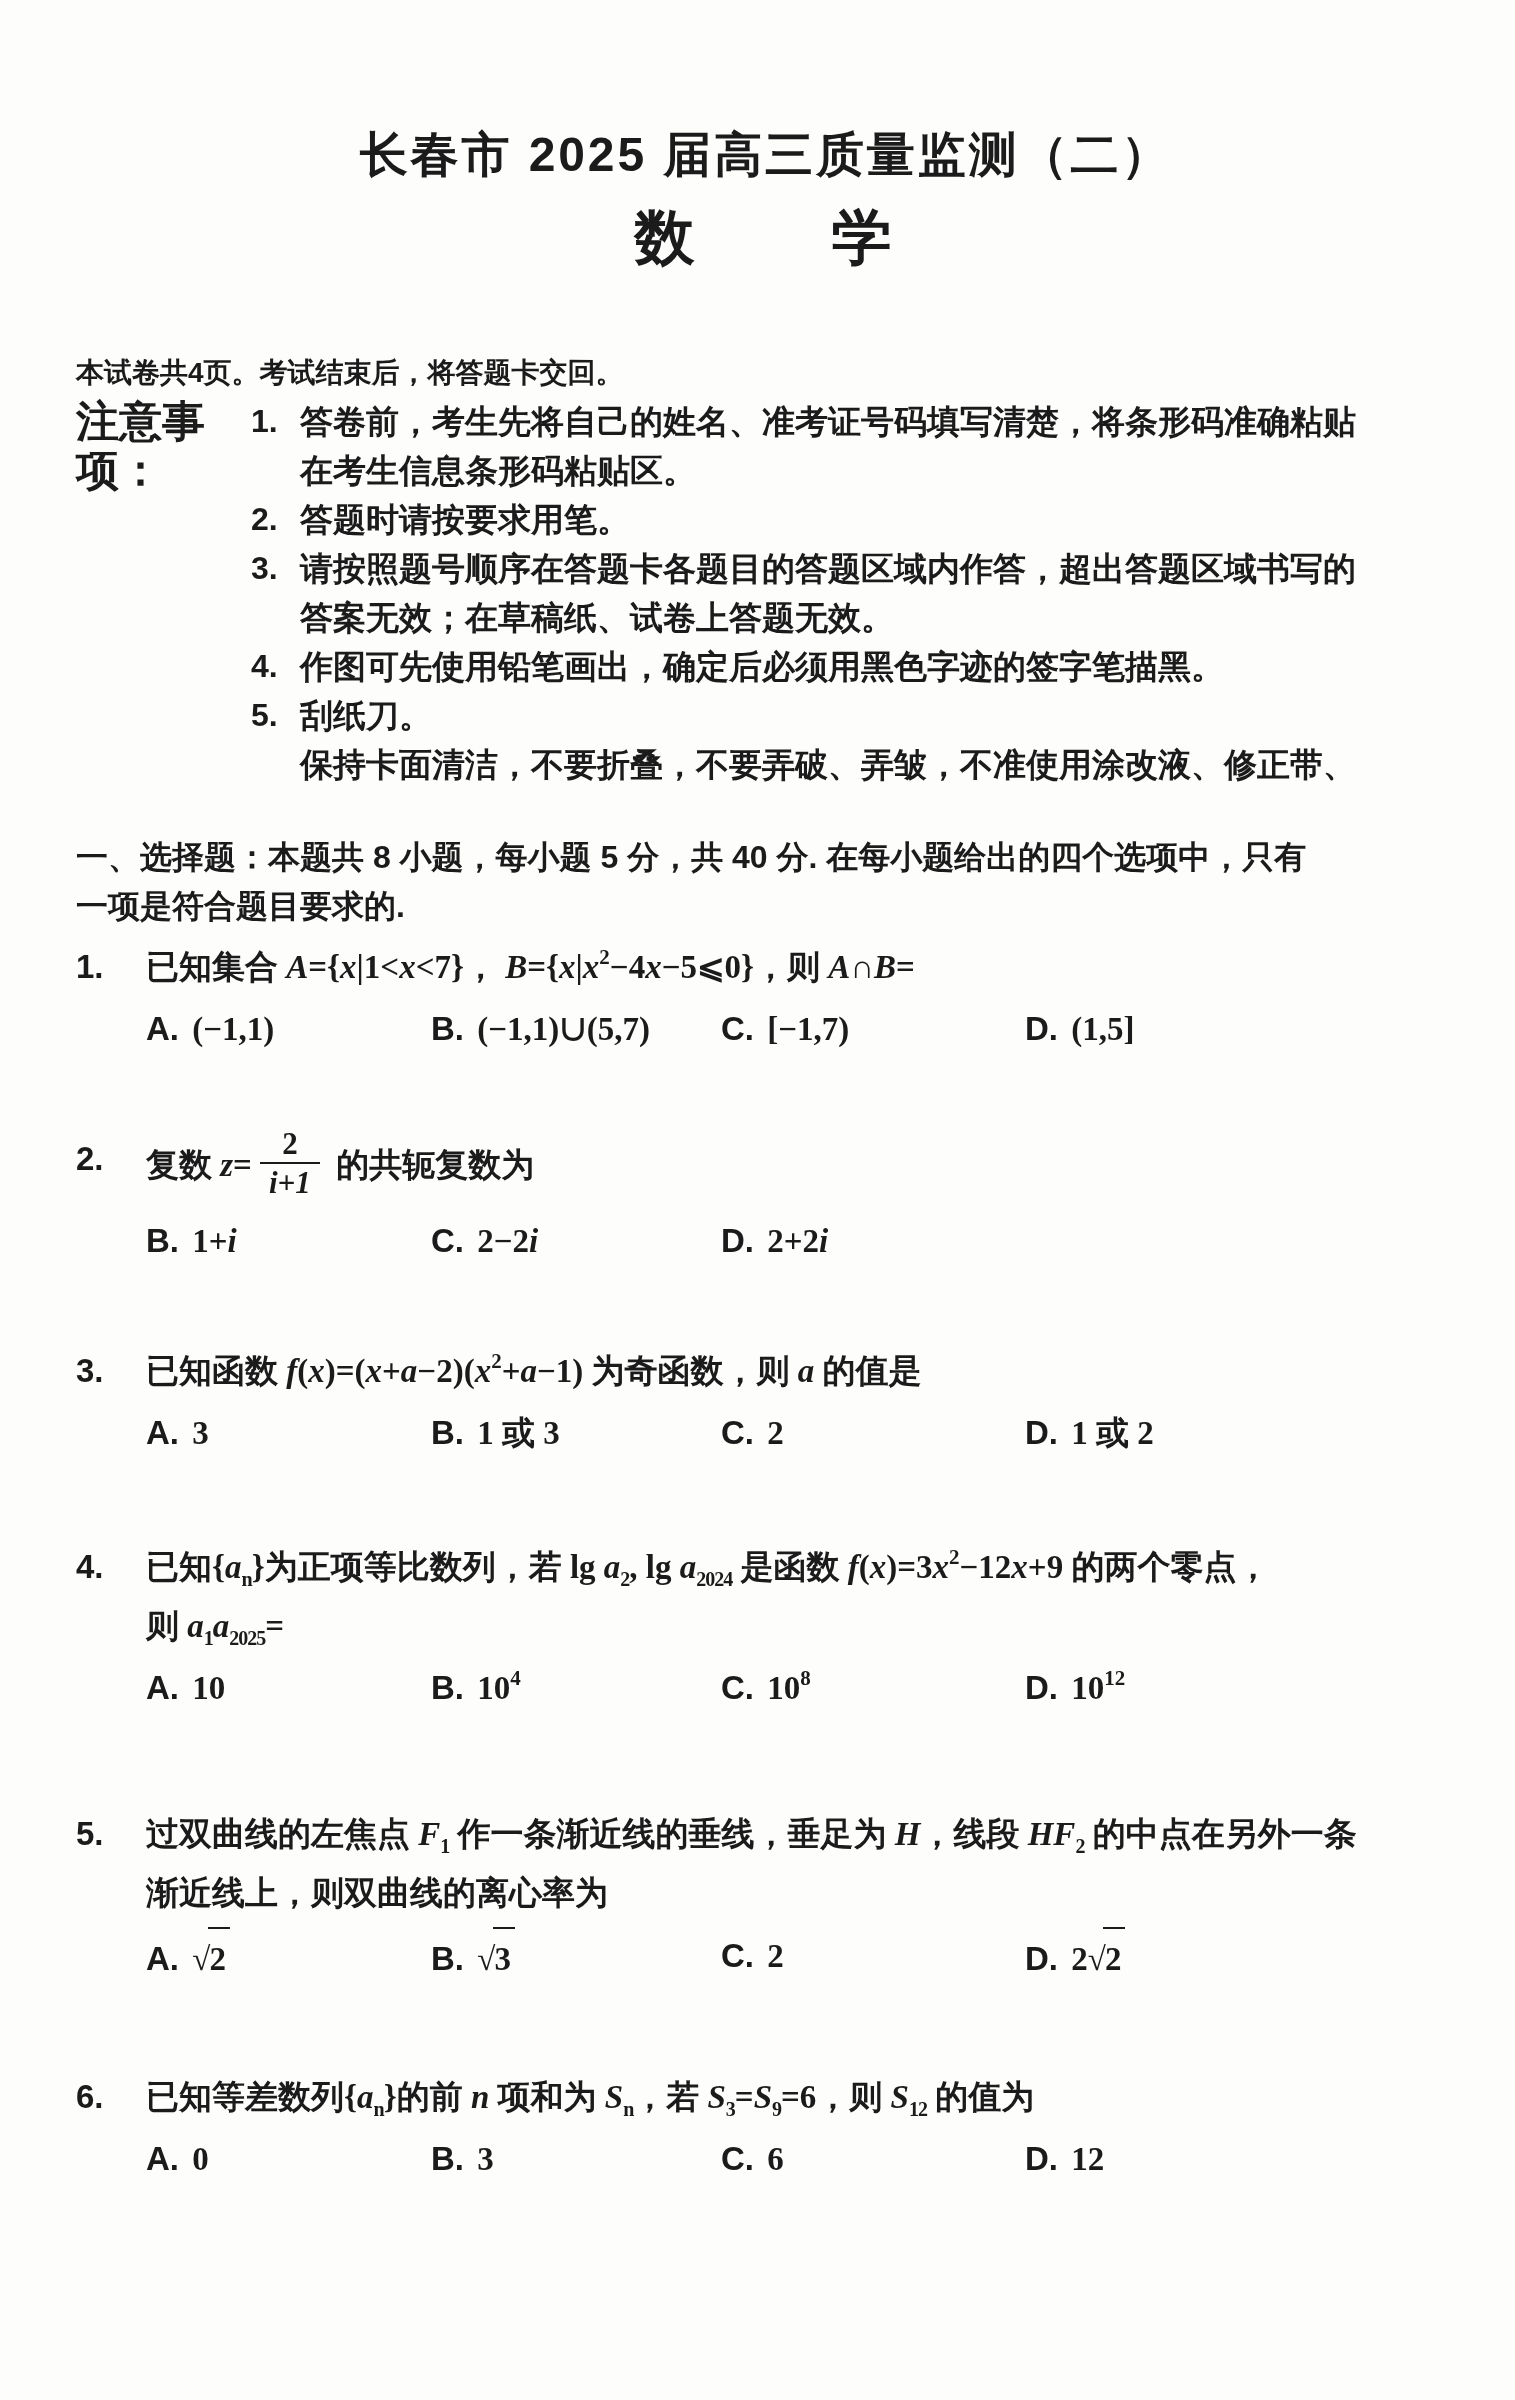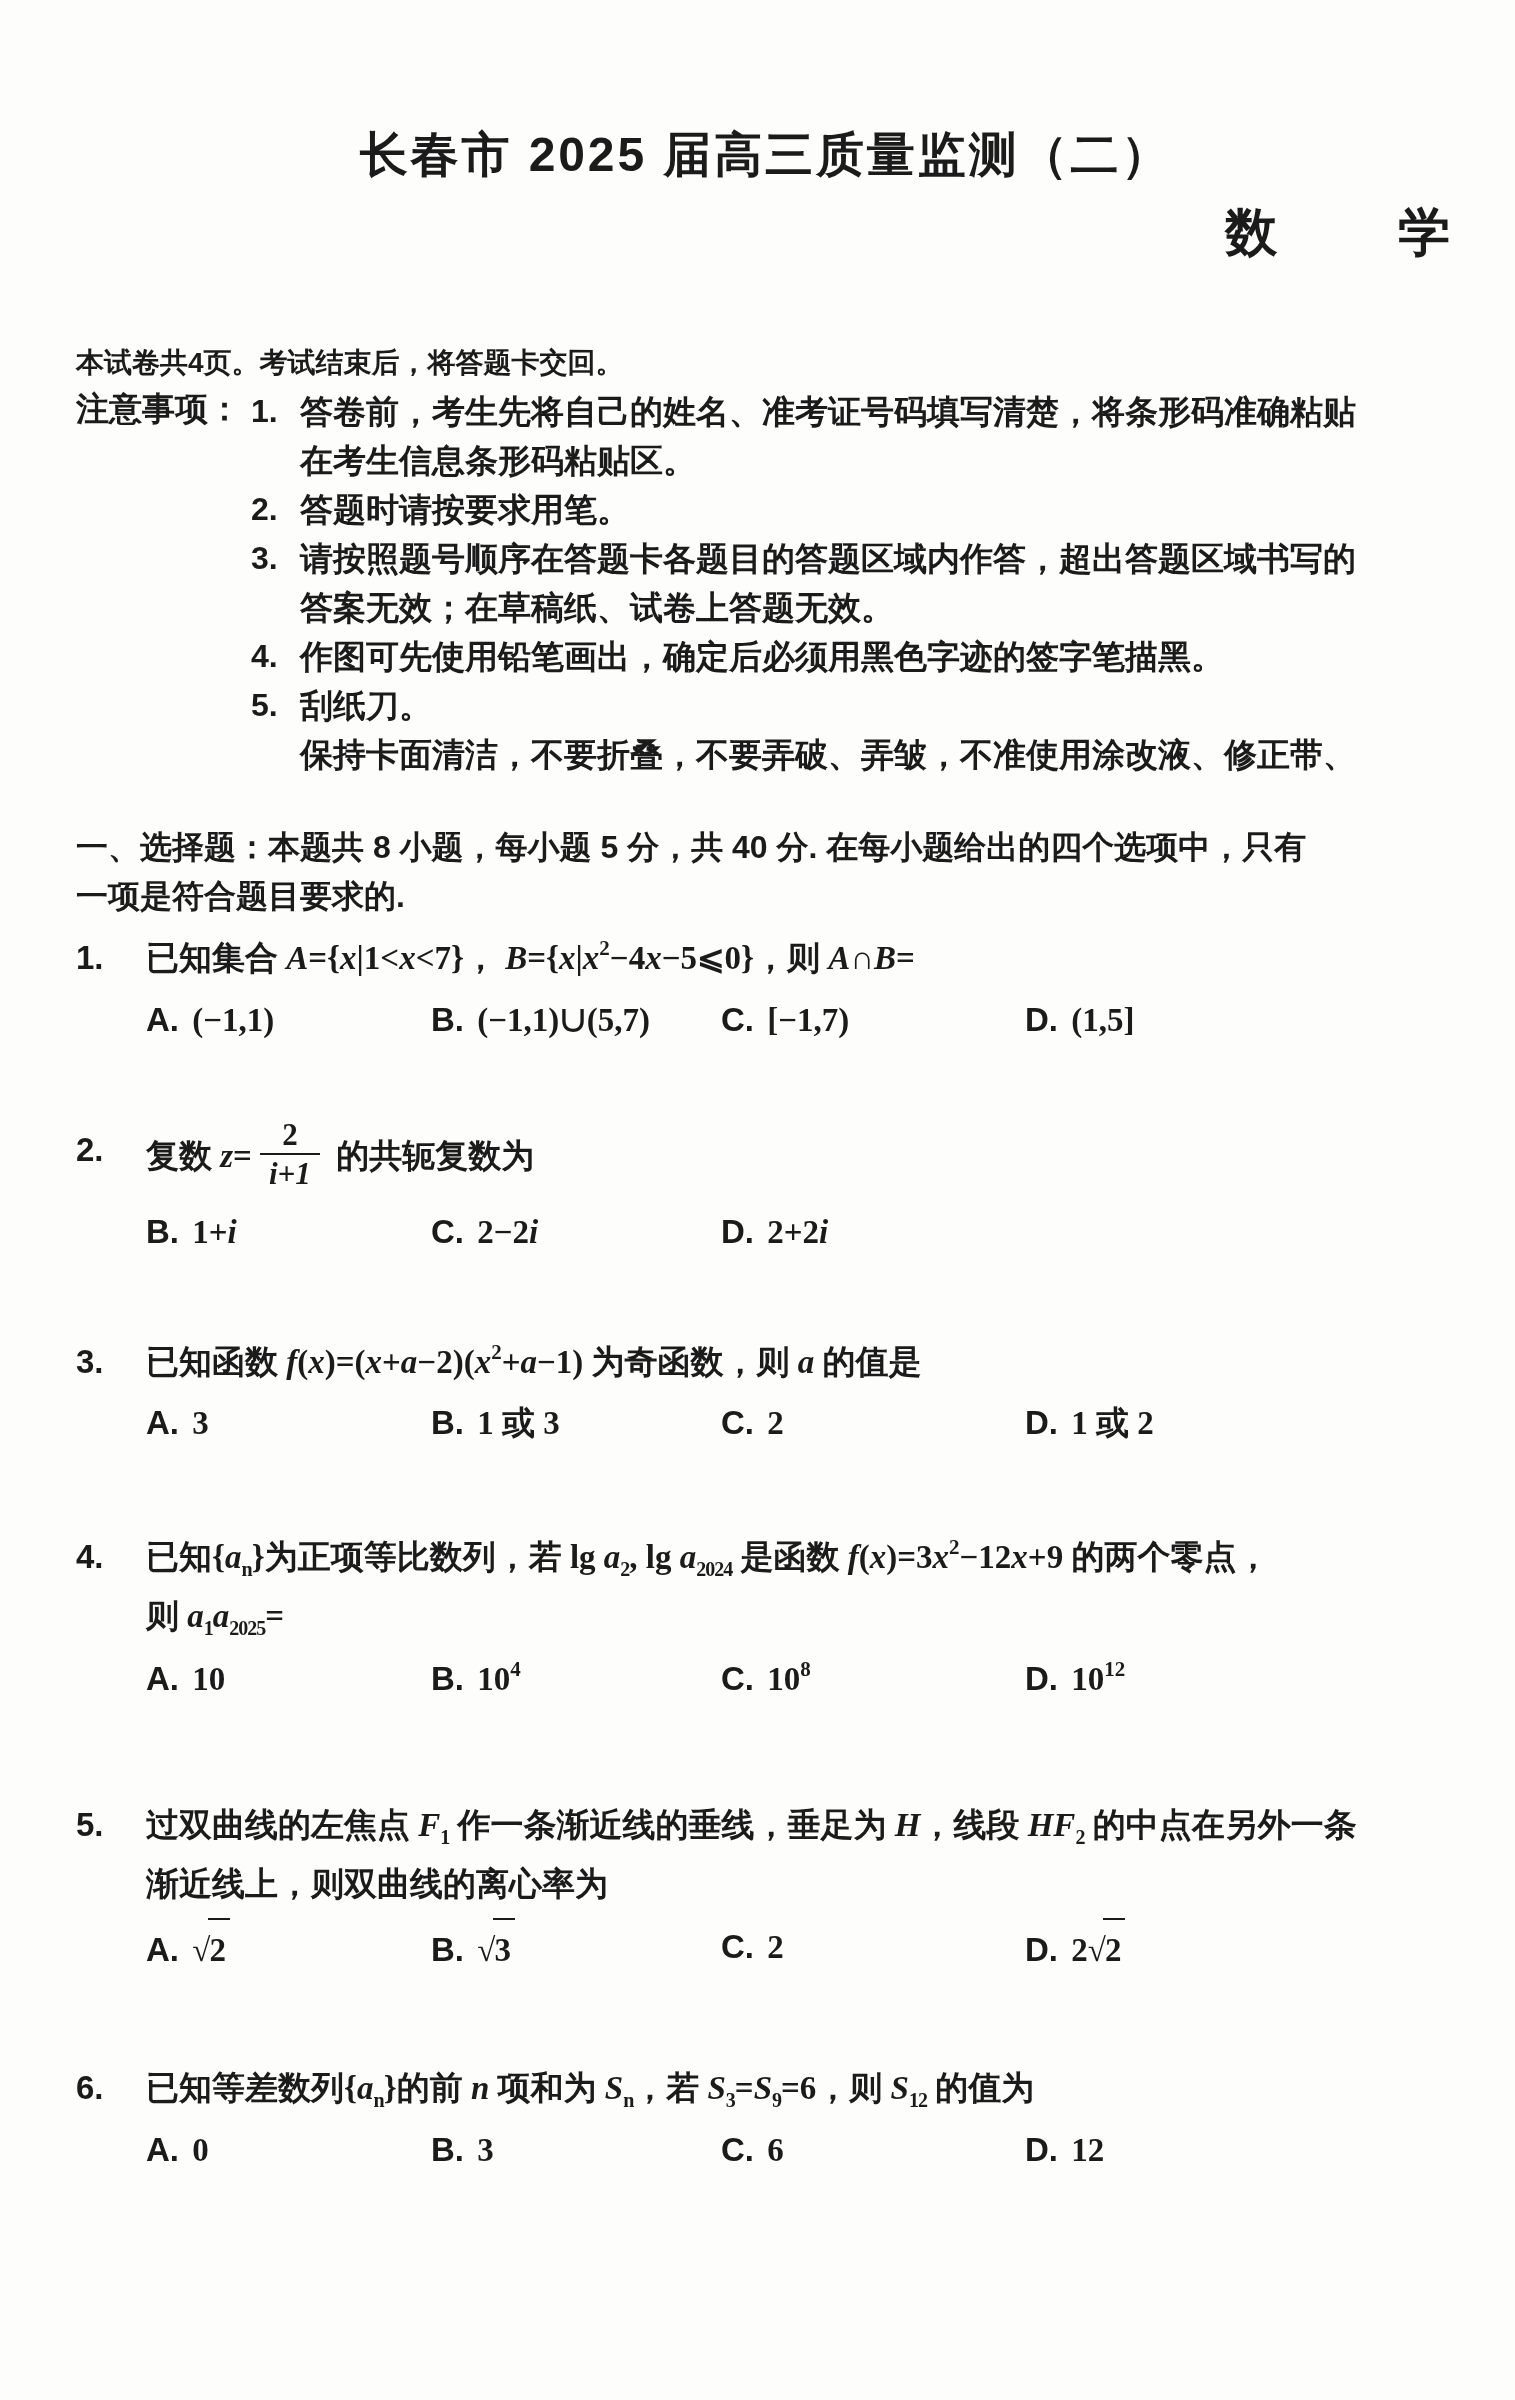--- a/index.html
+++ b/index.html
@@ -9,26 +9,26 @@
     font-family:"Liberation Sans",sans-serif;
     font-weight:700;
     position:relative;
     overflow:hidden;
   }
   .page{position:relative;width:100%;height:100%;box-sizing:border-box;}
   .content{padding:0 59px 0 76px;}
 
   
   .title1{margin:126px 0 0;text-align:center;font-size:48px;line-height:1.2;letter-spacing:2.9px;}
-  .title2{margin:19px 0 0;text-align:right;font-size:52px;line-height:1.15;letter-spacing:5.7px;}
+  .title2{margin:19px 0 0;text-align:center;font-size:60px;line-height:1.15;letter-spacing:5.7px;}
 
   
   .intro{margin-top:76px;font-size:28px;line-height:49px;}
   .notice-wrap{display:flex;align-items:flex-start;}
-  .notice-label{width:175px;flex:none;font-size:33px;line-height:49px;font-family:Liberation Mono, monospace;}
+  .notice-label{width:175px;flex:none;font-size:43px;line-height:49px;}
   .notice-items{flex:1;}
   .notice-item{display:flex;align-items:flex-start;}
   .n-num{width:49px;flex:none;font-size:32px;line-height:49px;}
   .n-text{flex:1;}
   .n-line{font-size:33px;line-height:49px;}
 
   
   .section-heading{margin-top:44px;}
   .sh-line{font-size:32px;line-height:49px;}
 

